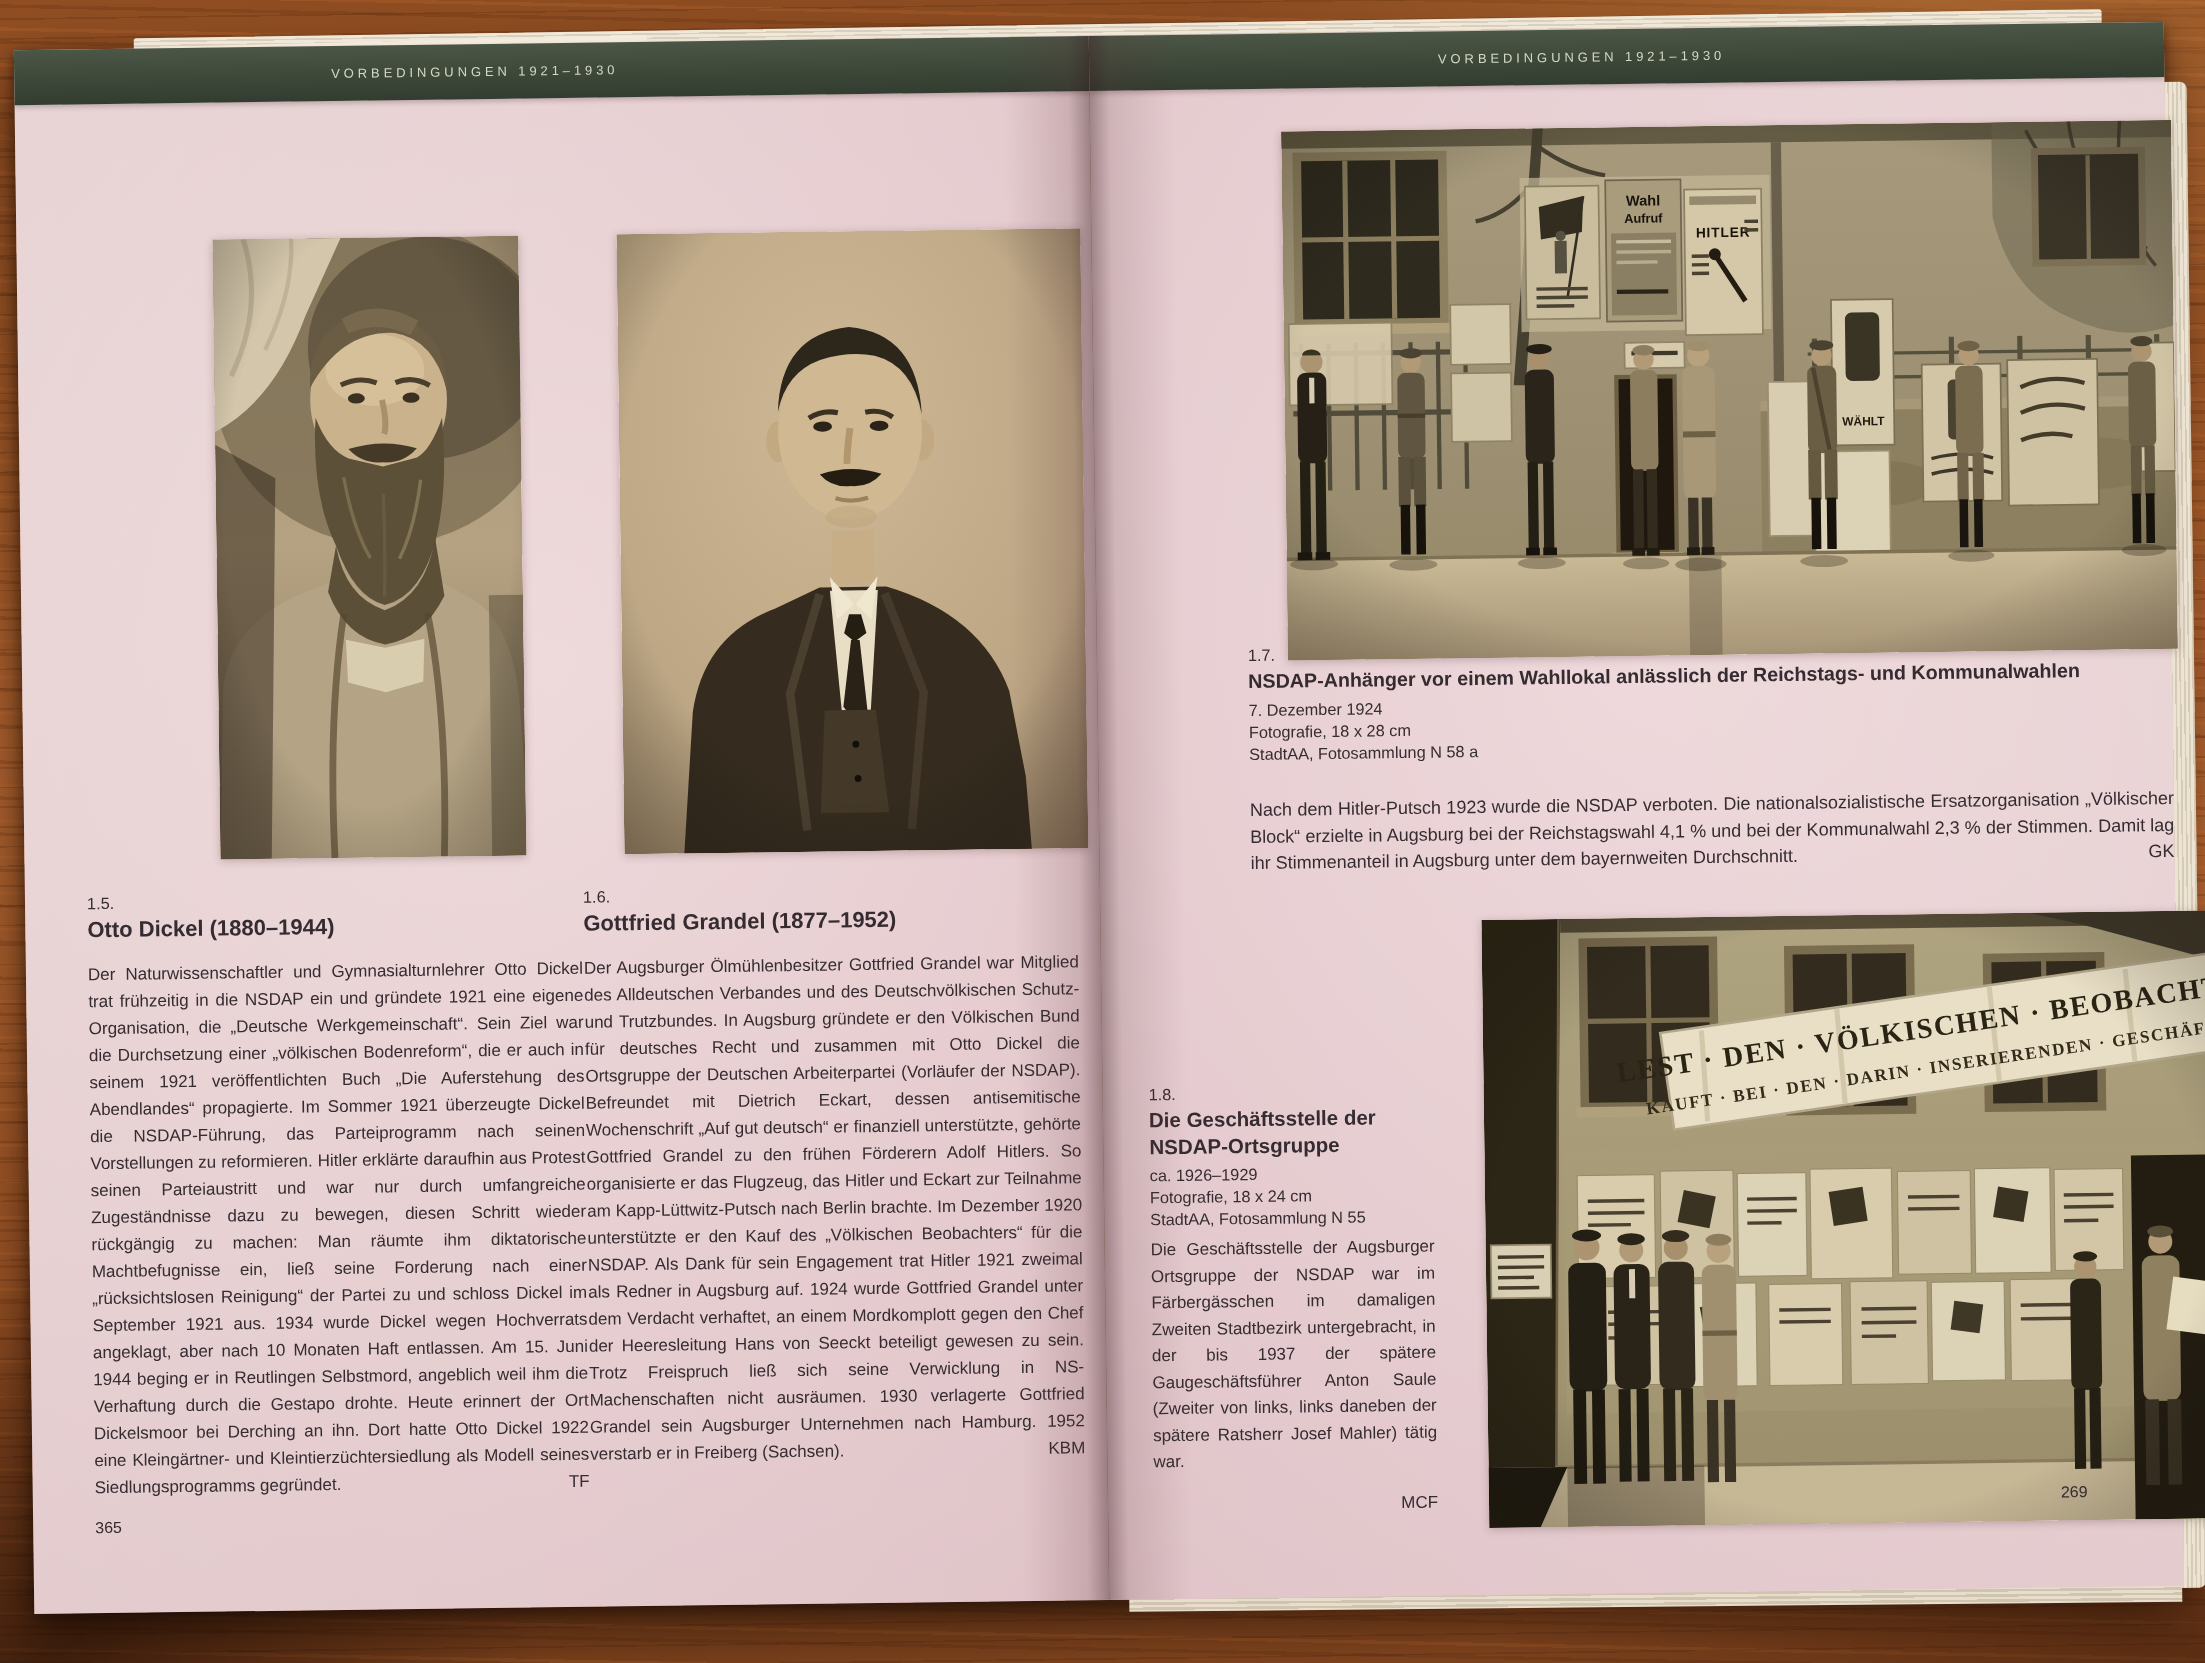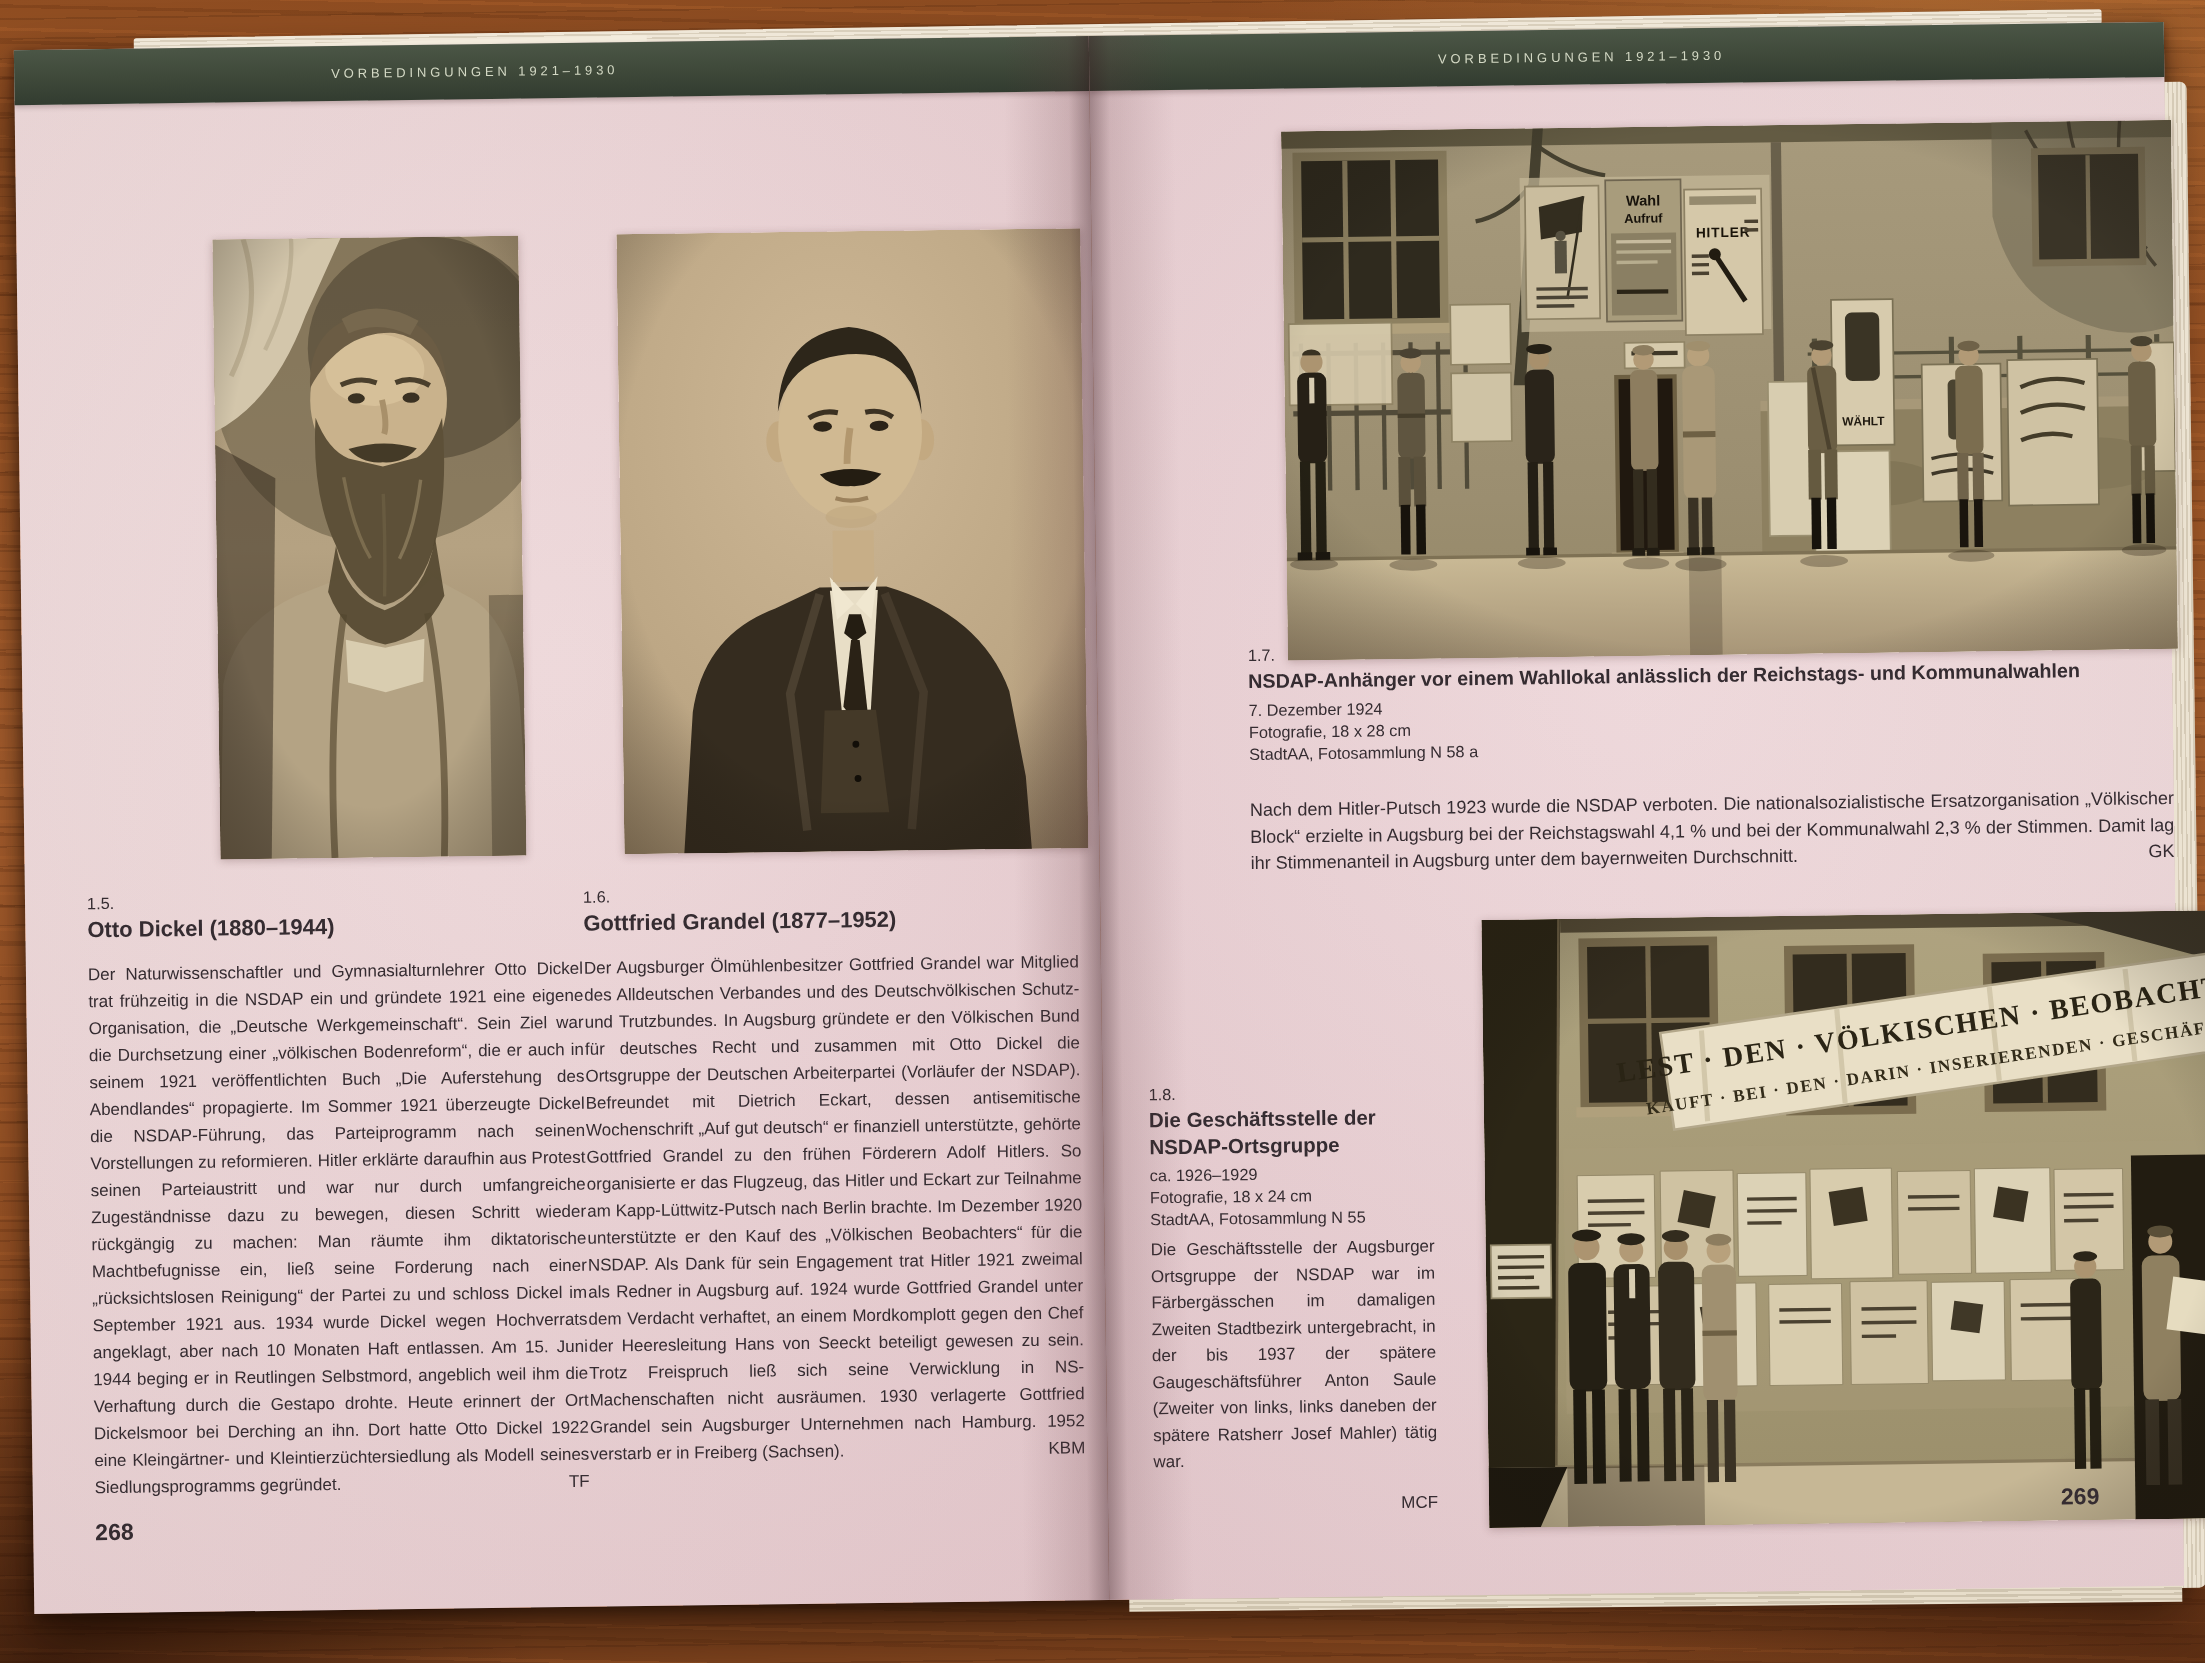--- a/index.html
+++ b/index.html
@@ -54,21 +54,21 @@
   .entry-16{left:558px;top:844px;width:495px;}
   .initials{float:right;margin-left:12px;}
   .cap17{left:151px;top:611px;width:907px;}
   .title17{font-size:19.7px;font-weight:700;line-height:26px;margin:2.6px 0 5.1px;}
   .meta{font-size:16.3px;line-height:22px;}
   .para-gk{left:151px;top:745px;width:924px;font-size:18px;line-height:26.5px;text-align:justify;}
   .cap18{left:46px;top:1049px;width:284px;}
   .title18{font-size:20.5px;font-weight:700;line-height:26.5px;margin:2.6px 0 4.3px;}
   .body18{margin-top:6.8px;font-size:17px;line-height:26.5px;text-align:justify;}
   .initials-line{text-align:right;font-size:17px;line-height:26.5px;}
-  .pagenum{position:absolute;font-size:23px;font-weight:bold;}
+  .pagenum{position:absolute;font-size:16px;}
   .pn-left{left:62px;top:1470px;}
   .pn-right{left:953px;top:1460px;}
 </style>
 </head>
 <body>
 
 <div class="book">
   <div class="edge edge-top"></div>
   <div class="edge edge-top-left"></div>
   <div class="edge edge-right"></div>
@@ -170,21 +170,21 @@
       <h2 class="entry-title">Otto Dickel (1880–1944)</h2>
       <p class="body"><span>Der Naturwissenschaftler und Gymnasialturnlehrer Otto Dickel trat frühzeitig in die NSDAP ein und gründete 1921 eine eigene Organisation, die „Deutsche Werkgemeinschaft“. Sein Ziel war die Durchsetzung einer „völkischen Bodenreform“, die er auch in seinem 1921 veröffentlichten Buch „Die Auferstehung des Abendlandes“ propagierte. Im Sommer 1921 überzeugte Dickel die NSDAP-Führung, das Parteiprogramm nach seinen Vorstellungen zu reformieren. Hitler erklärte daraufhin aus Protest seinen Parteiaustritt und war nur durch umfangreiche Zugeständnisse dazu zu bewegen, diesen Schritt wieder rückgängig zu machen: Man räumte ihm diktatorische Machtbefugnisse ein, ließ seine Forderung nach einer „rücksichtslosen Reinigung“ der Partei zu und schloss Dickel im September 1921 aus. 1934 wurde Dickel wegen Hochverrats angeklagt, aber nach 10 Monaten Haft entlassen. Am 15. Juni 1944 beging er in Reutlingen Selbstmord, angeblich weil ihm die Verhaftung durch die Gestapo drohte. Heute erinnert der Ort Dickelsmoor bei Derching an ihn. Dort hatte Otto Dickel 1922 eine Kleingärtner- und Kleintierzüchtersiedlung als Modell seines Siedlungsprogramms gegründet.</span><span class="initials">TF</span></p>
     </div>
 
     <div class="block entry-16">
       <div class="num">1.6.</div>
       <h2 class="entry-title">Gottfried Grandel (1877–1952)</h2>
       <p class="body"><span>Der Augsburger Ölmühlenbesitzer Gottfried Grandel war Mitglied des Alldeutschen Verbandes und des Deutschvölkischen Schutz- und Trutzbundes. In Augsburg gründete er den Völkischen Bund für deutsches Recht und zusammen mit Otto Dickel die Ortsgruppe der Deutschen Arbeiterpartei (Vorläufer der NSDAP). Befreundet mit Dietrich Eckart, dessen antisemitische Wochenschrift „Auf gut deutsch“ er finanziell unterstützte, gehörte Gottfried Grandel zu den frühen Förderern Adolf Hitlers. So organisierte er das Flugzeug, das Hitler und Eckart zur Teilnahme am Kapp-Lüttwitz-Putsch nach Berlin brachte. Im Dezember 1920 unterstützte er den Kauf des „Völkischen Beobachters“ für die NSDAP. Als Dank für sein Engagement trat Hitler 1921 zweimal als Redner in Augsburg auf. 1924 wurde Gottfried Grandel unter dem Verdacht verhaftet, an einem Mordkomplott gegen den Chef der Heeresleitung Hans von Seeckt beteiligt gewesen zu sein. Trotz Freispruch ließ sich seine Verwicklung in NS-Machenschaften nicht ausräumen. 1930 verlagerte Gottfried Grandel sein Augsburger Unternehmen nach Hamburg. 1952 verstarb er in Freiberg (Sachsen).</span><span class="initials">KBM</span></p>
     </div>
 
-    <div class="pagenum pn-left">268</div>
+    <div class="pagenum pn-left">365</div>
   </section>
 
   <section class="page page-right">
     <header class="band band-right">
       <span class="band-text">VORBEDINGUNGEN 1921–1930</span>
     </header>
 
     <figure class="photo photo-wahllokal">
       <svg viewBox="0 0 1040 618" preserveAspectRatio="none">
         <defs>

